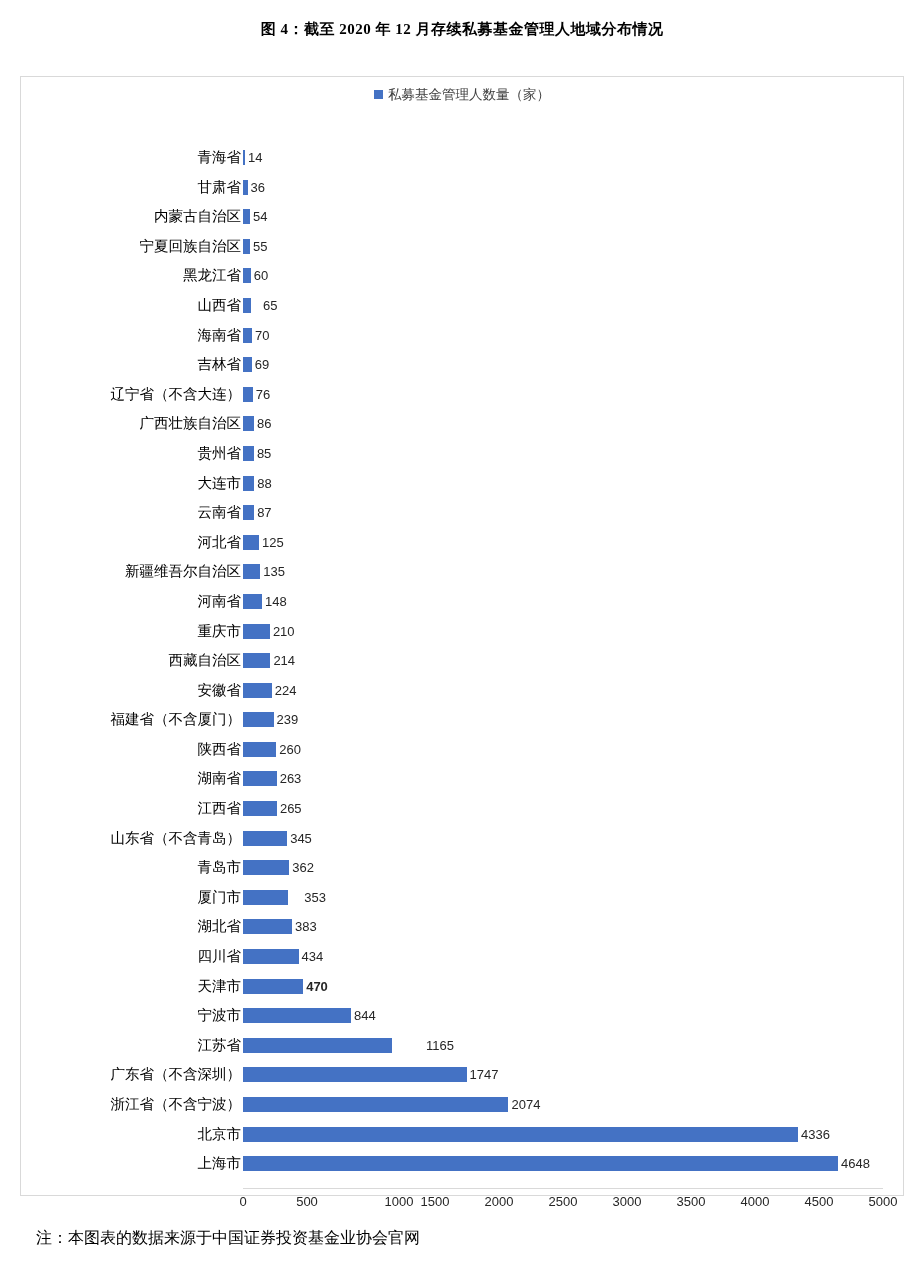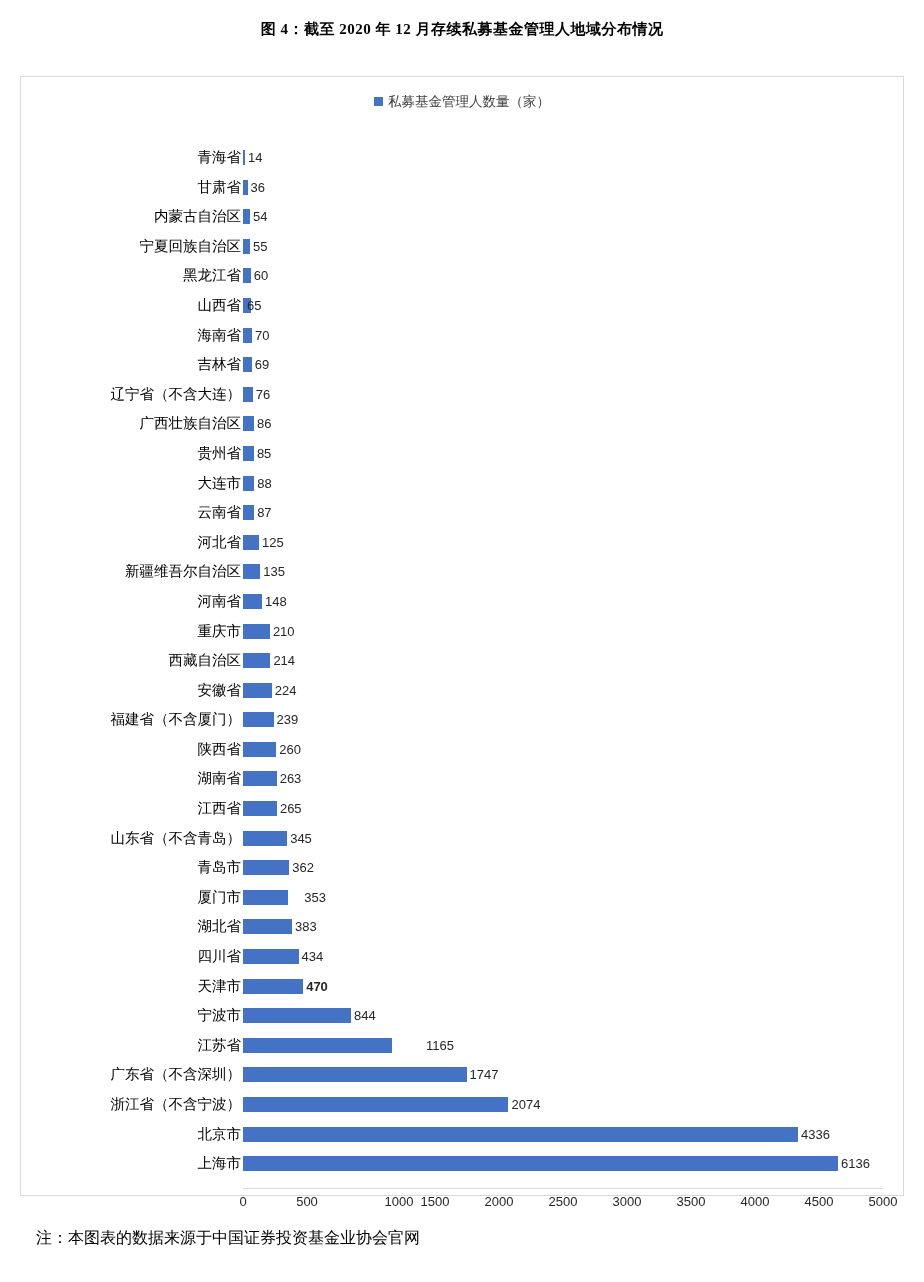--- a/index.html
+++ b/index.html
@@ -29,21 +29,21 @@
     left: 20px;
     top: 76px;
     width: 884px;
     height: 1120px;
     border: 1px solid #d9d9d9;
     box-sizing: border-box;
     background: #ffffff;
   }
   #legend {
     position: absolute;
-    top: 16px;
+    top: 9px;
     left: 0;
     width: 100%;
     text-align: center;
     font-family: "Liberation Sans", sans-serif;
     font-size: 13.5px;
     color: #404040;
   }
   #legend .swatch {
     display: inline-block;
     width: 9px;
@@ -181,21 +181,21 @@
         <div class="cat">黑龙江省</div>
         <div class="bar-area">
           <div class="bar" style="width: 7.68px; background: rgb(68, 114, 196);"></div>
           <div class="val" style="left: 7.68px;">60</div>
         </div>
       </div>
       <div class="row">
         <div class="cat">山西省</div>
         <div class="bar-area">
           <div class="bar" style="width: 8.32px; background: rgb(68, 114, 196);"></div>
-          <div class="val" style="left: 1px;">65</div>
+          <div class="val" style="left: 17px;">65</div>
         </div>
       </div>
       <div class="row">
         <div class="cat">海南省</div>
         <div class="bar-area">
           <div class="bar" style="width: 8.96px; background: rgb(68, 114, 196);"></div>
           <div class="val" style="left: 8.96px;">70</div>
         </div>
       </div>
       <div class="row">
@@ -384,21 +384,21 @@
         <div class="cat">北京市</div>
         <div class="bar-area">
           <div class="bar" style="width: 555.008px; background: rgb(68, 114, 196);"></div>
           <div class="val" style="left: 555.008px;">4336</div>
         </div>
       </div>
       <div class="row">
         <div class="cat">上海市</div>
         <div class="bar-area">
           <div class="bar" style="width: 594.944px; background: rgb(68, 114, 196);"></div>
-          <div class="val" style="left: 594.944px;">6136</div>
+          <div class="val" style="left: 594.944px;">4648</div>
         </div>
       </div>
     </div>
 
   <div id="axis"></div>
   <div id="axis-labels">
       <div class="tick" style="left: 222px;">0</div>
       <div class="tick" style="left: 286px;">500</div>
       <div class="tick" style="left: 366px; margin-left: 12px;">1000</div>
       <div class="tick" style="left: 414px;">1500</div>

